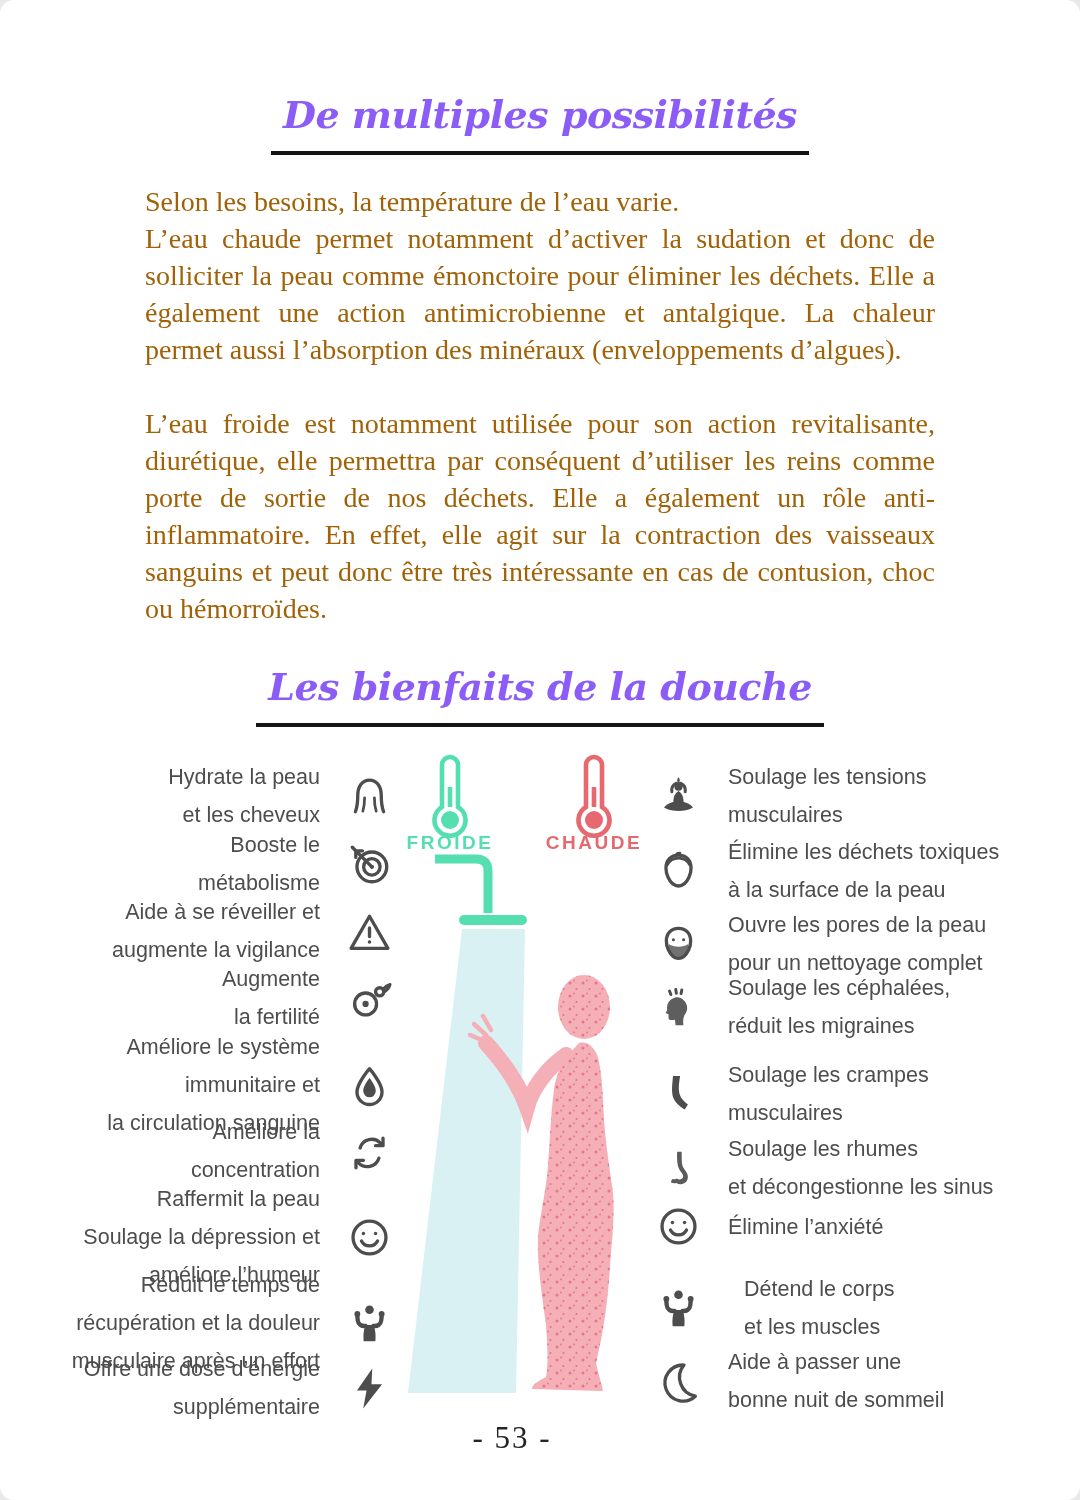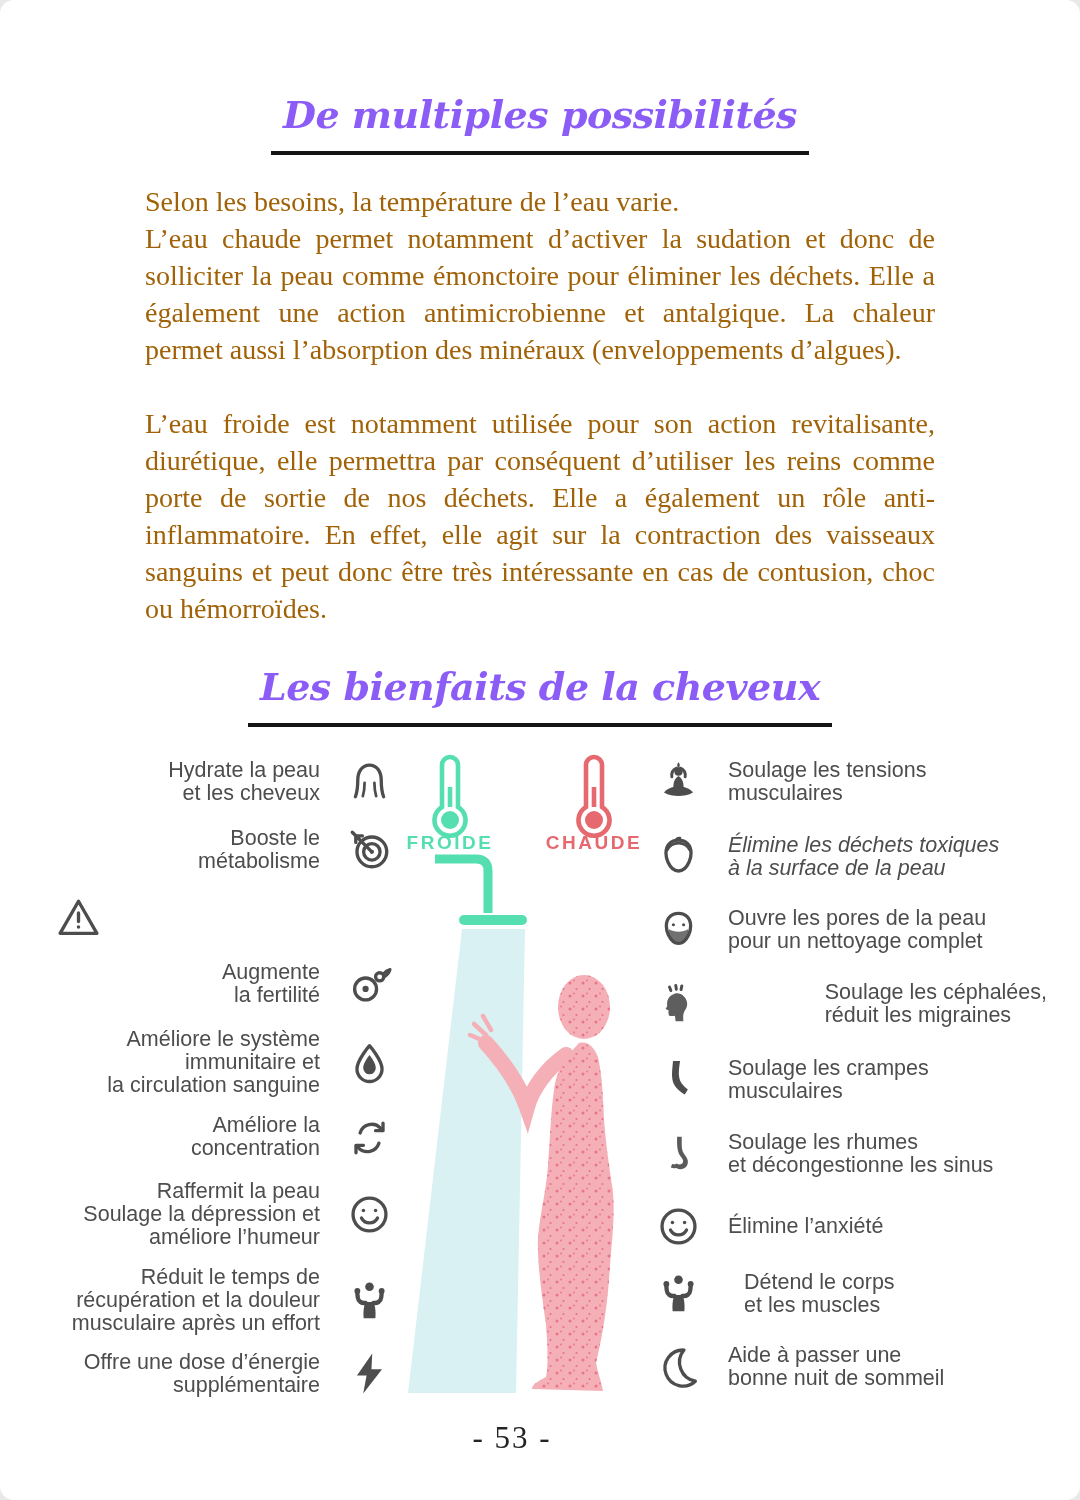--- a/index.html
+++ b/index.html
@@ -23,21 +23,21 @@
   .content{position:absolute;left:145px;top:183px;width:790px;}
   p.body{
     margin:0;font-size:28px;line-height:37px;text-align:justify;color:#a16207;
   }
   p.body .lead{font-weight:normal;}
   p.gap{margin-top:37px;}
   
   .infographic{position:absolute;left:0;top:735px;width:1080px;height:690px;}
   .benefit-item{
     position:absolute;display:flex;align-items:center;gap:26px;
-    font-family:"Liberation Sans",sans-serif;font-size:21.5px;line-height:23px;
+    font-family:"Liberation Sans",sans-serif;font-size:21.5px;line-height:38px;
     color:#4d4d4d;
   }
   .benefit-item .benefit-label{white-space:pre-line;}
   .benefit-list.left .benefit-item{left:55px;width:338px;}
   .benefit-list.left .benefit-label{flex:1;text-align:right;}
   .benefit-list.right .benefit-item{left:655px;width:392px;}
   .benefit-icon{flex:0 0 47px;height:47px;}
   .benefit-icon svg{width:47px;height:47px;display:block;}
   .center-art{position:absolute;left:398px;top:10px;width:264px;height:655px;}
   .thermo-label{
@@ -65,21 +65,21 @@
     </p>
     <p class="body">
       <span class="lead">L’eau chaude</span><span> permet notamment d’activer la sudation et donc de solliciter la peau comme émonctoire pour éliminer les déchets. Elle a également une action antimicrobienne et antalgique. La chaleur permet aussi l’absorption des minéraux (enveloppements d’algues).</span>
     </p>
     <p class="body gap">
       <span class="lead">L’eau froide</span><span> est notamment utilisée pour son action revitalisante, diurétique, elle permettra par conséquent d’utiliser les reins comme porte de sortie de nos déchets. Elle a également un rôle anti-inflammatoire. En effet, elle agit sur la contraction des vaisseaux sanguins et peut donc être très intéressante en cas de contusion, choc ou hémorroïdes.</span>
     </p>
   </div>
 
   <h1 class="sec-title" id="title2">
-    <span class="rule">Les bienfaits de la cheveux</span>
+    <span class="rule">Les bienfaits de la douche</span>
   </h1>
 
   <div class="infographic">
 
     <div class="benefit-list left" style="color: rgb(85, 223, 176);">
         <div class="benefit-item" style="top: 23px;">
           <span class="benefit-label">Hydrate la peau
 et les cheveux</span>
           <span class="benefit-icon">
             <svg viewBox="0 0 24 24" fill="none" stroke="currentColor" stroke-width="1.7" stroke-linecap="round" stroke-linejoin="round">
@@ -94,20 +94,22 @@
           <span class="benefit-icon">
             <svg viewBox="0 0 24 24" fill="none" stroke="currentColor" stroke-width="1.7" stroke-linecap="round" stroke-linejoin="round">
               <circle cx="13.2" cy="13.2" r="7.6"></circle>
               <circle cx="13.2" cy="13.2" r="4.2"></circle>
               <circle cx="13.2" cy="13.2" r="1.1" fill="currentColor" stroke="none"></circle>
               <path d="M13.2 13.2 5 5M5 5v3.4M5 5h3.4M5 5 3.2 3.2"></path>
             </svg>
           </span>
         </div>
         <div class="benefit-item" style="top: 158px;">
+          <span class="benefit-label">Aide à se réveiller et
+augmente la vigilance</span>
           <span class="benefit-icon">
             <svg viewBox="0 0 24 24" fill="none" stroke="currentColor" stroke-width="1.7" stroke-linecap="round" stroke-linejoin="round">
               <path d="M12 4.2 21.4 20.6H2.6Z"></path>
               <path d="M12 10.2v4.4"></path>
               <circle cx="12" cy="17.4" r=".9" fill="currentColor" stroke="none"></circle>
             </svg>
           </span>
         </div>
         <div class="benefit-item" style="top: 225px;">
           <span class="benefit-label">Augmente
@@ -190,21 +192,21 @@
               <circle cx="12" cy="7" r="2.1" fill="currentColor" stroke="none"></circle>
               <path d="M12 2.2c-.9.9-.9 2.1 0 3 .9-.9.9-2.1 0-3Z" fill="currentColor" stroke="none"></path>
               <path d="M11 5.2C9.2 6 8.3 7.6 8.6 9.6M13 5.2c1.8.8 2.7 2.4 2.4 4.4" stroke-width="1.5"></path>
               <path fill="currentColor" stroke="none" d="M12 9.2c-1.9 1.2-2.6 3-2.6 5.6h5.2c0-2.6-.7-4.4-2.6-5.6Z"></path>
               <path fill="currentColor" stroke="none" d="M4.6 17.6c1.7-2 4.4-3 7.4-3s5.7 1 7.4 3c-2.3 1.3-5 1.8-7.4 1.8s-5.1-.5-7.4-1.8Z"></path>
             </svg>
           </span>
           <span class="benefit-label">Soulage les tensions
 musculaires</span>
         </div>
-        <div class="benefit-item" style="top: 98px; font-style: italic;">
+        <div class="benefit-item" style="top: 98px;">
           <span class="benefit-icon">
             <svg viewBox="0 0 24 24" fill="none" stroke="currentColor" stroke-width="1.7" stroke-linecap="round" stroke-linejoin="round">
               <path d="M12 3.6c-3.9 0-6.4 2.7-6.4 6.6 0 1.7.3 3.2 1 4.6.9 2 2.4 4.6 5.4 4.6s4.5-2.6 5.4-4.6c.7-1.4 1-2.9 1-4.6 0-3.9-2.5-6.6-6.4-6.6Z"></path>
               <path d="M6.2 8.8C7.4 6.4 9.2 5.2 12 5.2s4.6 1.2 5.8 3.6" stroke-width="1.4"></path>
               <path d="M10.8 3.8c.2-.9 1-1.4 1.9-1.2" stroke-width="1.4"></path>
             </svg>
           </span>
           <span class="benefit-label">Élimine les déchets toxiques
 à la surface de la peau</span>
         </div>
@@ -213,21 +215,21 @@
             <svg viewBox="0 0 24 24" fill="none" stroke="currentColor" stroke-width="1.7" stroke-linecap="round" stroke-linejoin="round">
               <path d="M12 3.8c-3.8 0-6.2 2.6-6.2 6.4 0 1.6.3 3.1 1 4.5.9 1.9 2.3 4.4 5.2 4.4s4.3-2.5 5.2-4.4c.7-1.4 1-2.9 1-4.5 0-3.8-2.4-6.4-6.2-6.4Z"></path>
               <path fill="currentColor" stroke="none" opacity=".8" d="M7 11.8c1.5.9 3.1 1.3 5 1.3s3.5-.4 5-1.3c.2 3.2-1.7 6.6-5 6.6s-5.2-3.4-5-6.6Z"></path>
               <circle cx="9.4" cy="9.6" r=".8" fill="currentColor" stroke="none"></circle>
               <circle cx="14.6" cy="9.6" r=".8" fill="currentColor" stroke="none"></circle>
             </svg>
           </span>
           <span class="benefit-label">Ouvre les pores de la peau
 pour un nettoyage complet</span>
         </div>
-        <div class="benefit-item" style="top: 245px; justify-content: space-between;">
+        <div class="benefit-item" style="top: 234px;">
           <span class="benefit-icon">
             <svg viewBox="0 0 24 24" fill="none" stroke="currentColor" stroke-width="1.7" stroke-linecap="round" stroke-linejoin="round">
               <path d="M7.4 3.6 8.1 5.4M10.6 2.8l.3 1.9M13.7 3l-.4 1.9" stroke-width="1.5"></path>
               <path fill="currentColor" stroke="none" opacity=".9" d="M10 7c-2.6.8-4.1 3.2-3.8 5.8.1.7-.2 1.2-.8 1.9.5.4 1 .6 1.5.7 0 .9-.1 1.8.2 2.7.9.4 2 .4 3.1.2l.3 2.7h4c-.3-2.4-.1-4.3 1-5.8 1.4-2 1.2-4.9-.6-6.7C13.4 7 11.6 6.5 10 7Z"></path>
             </svg>
           </span>
           <span class="benefit-label">Soulage les céphalées,
 réduit les migraines</span>
         </div>
         <div class="benefit-item" style="top: 321px;">

